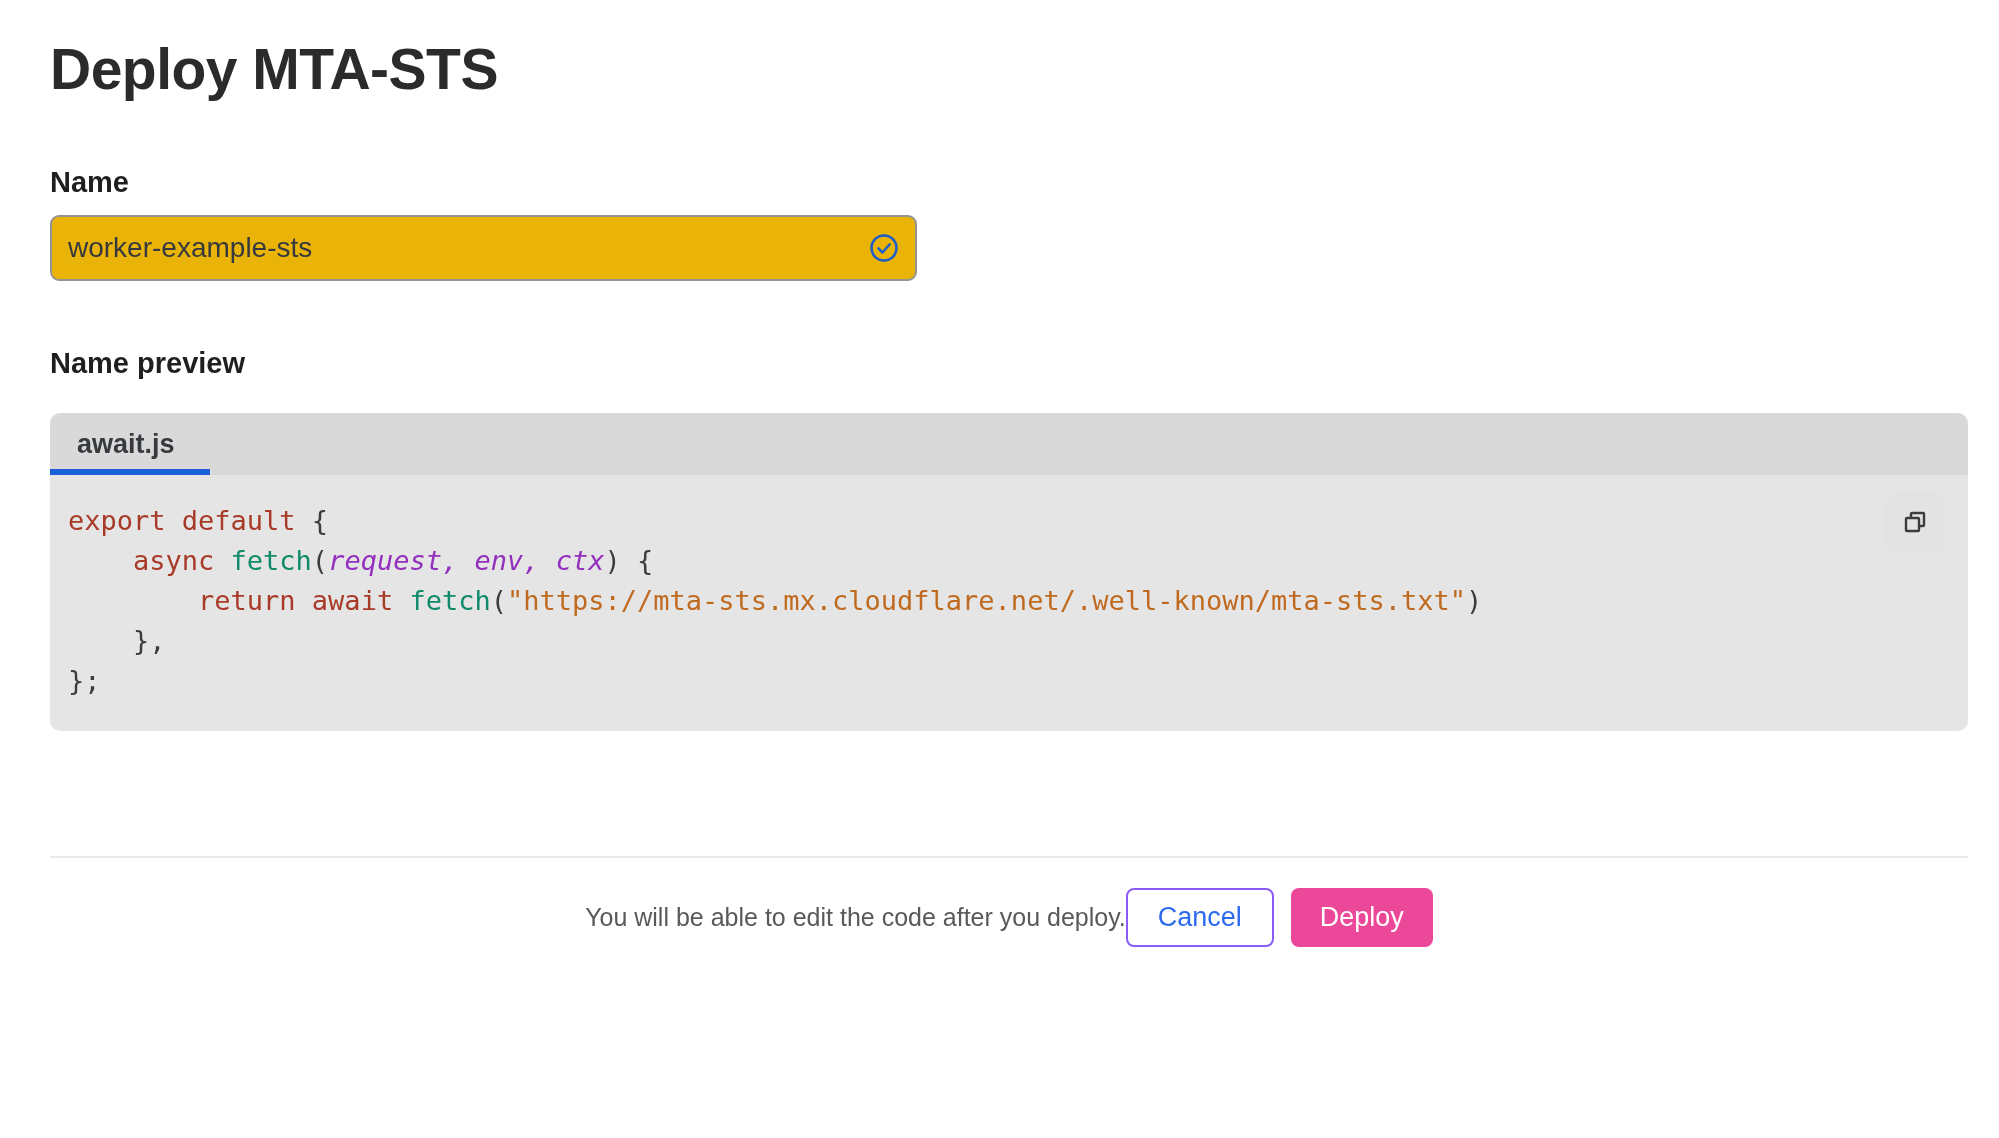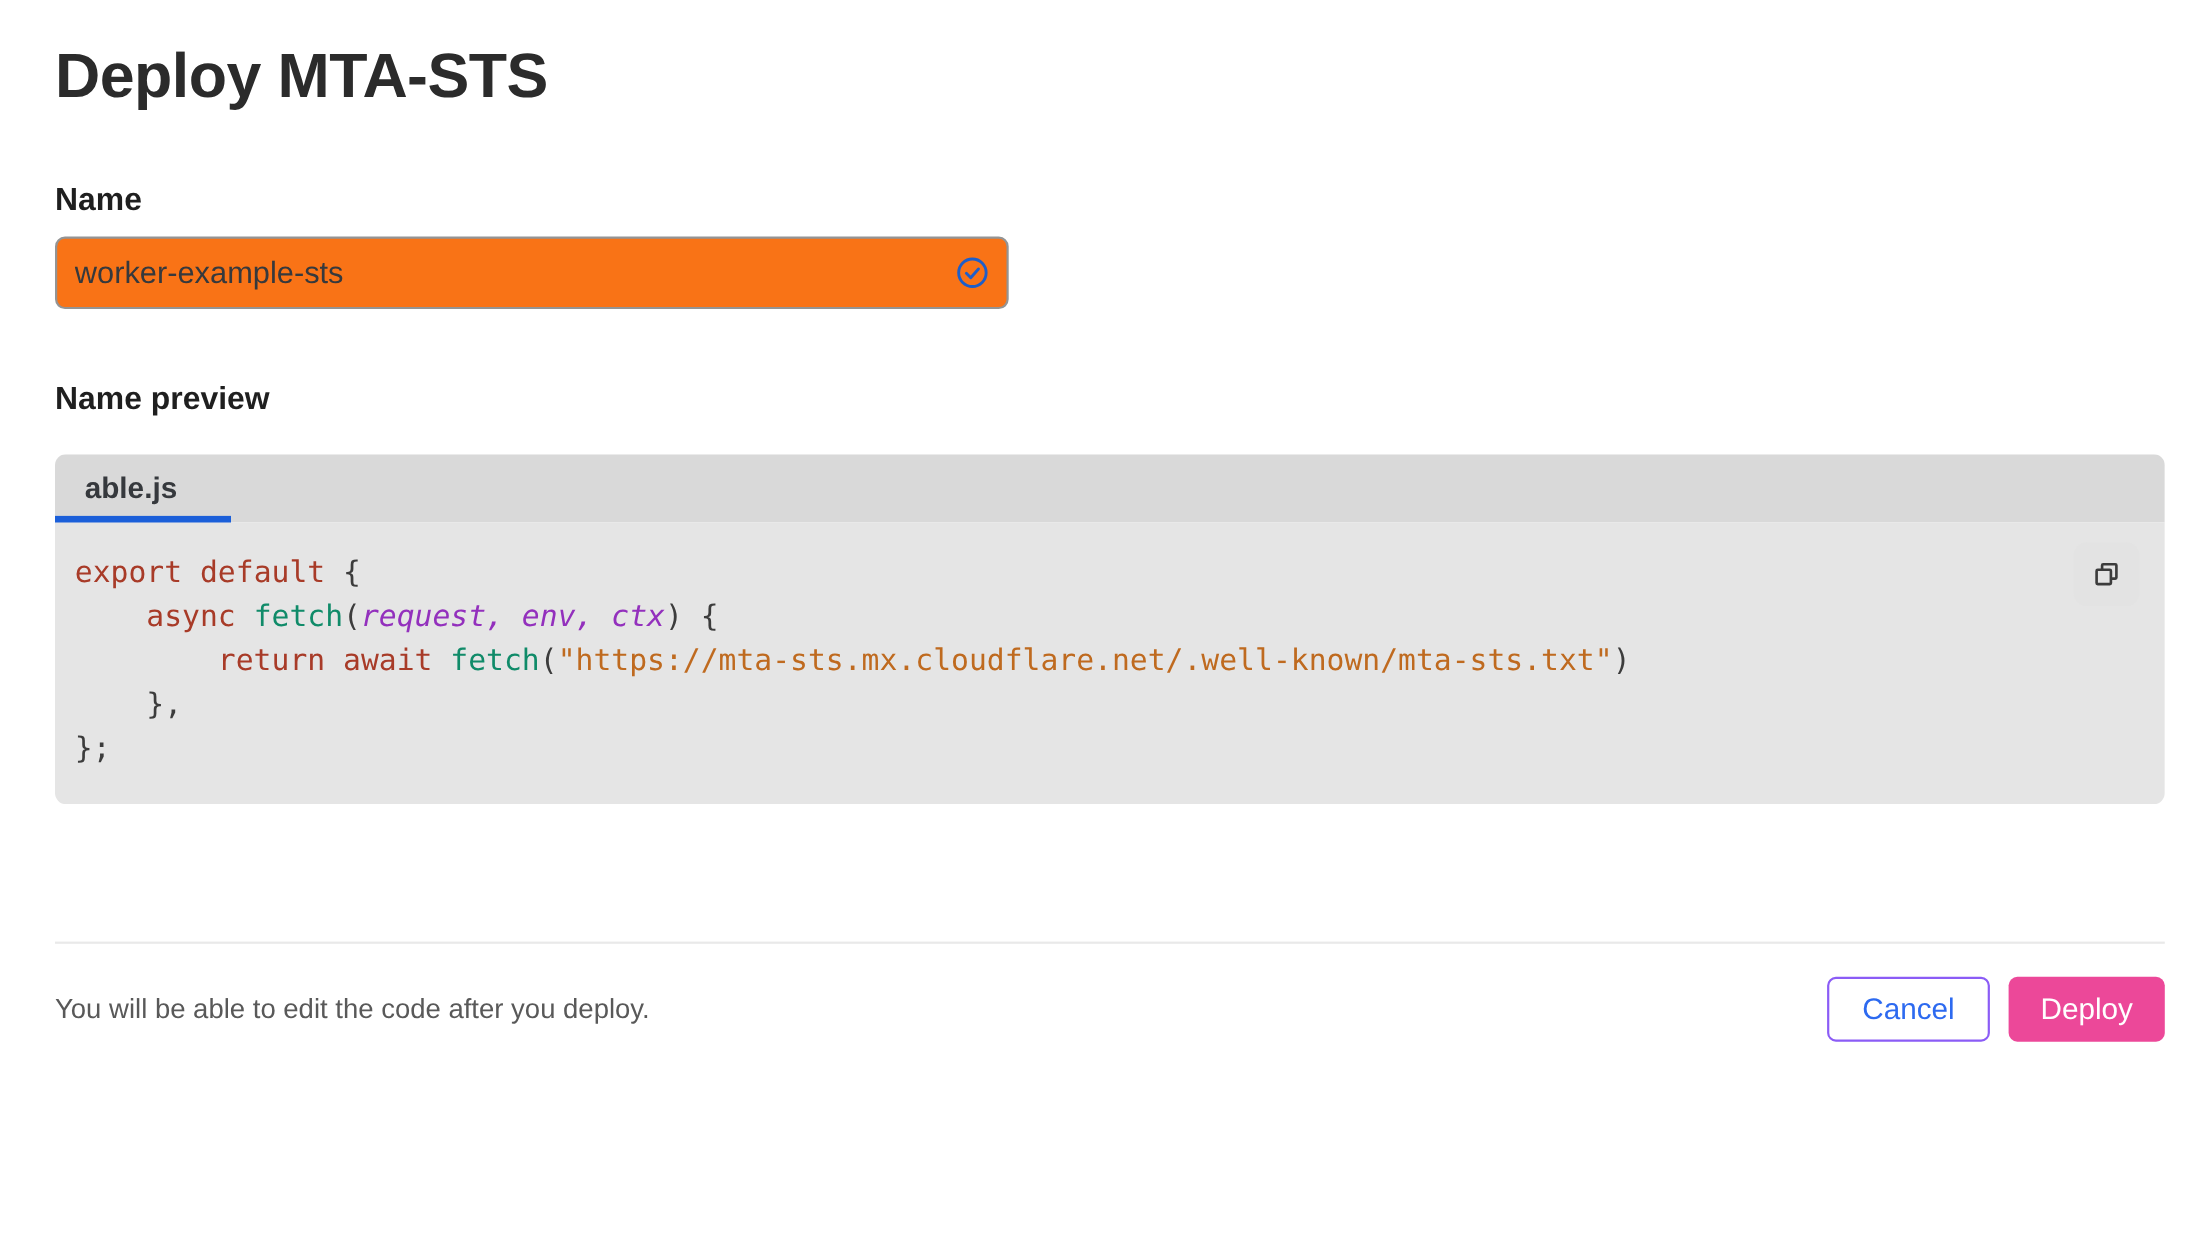--- a/index.html
+++ b/index.html
@@ -45,21 +45,21 @@
   .input-wrap { position: relative; width: 867px; margin-top: 16px; }
   .name-input {
     width: 100%; height: 66px;
     border: 2px solid #949494;
     border-radius: 9px;
     font-size: 28px;
     color: #36393d;
     padding: 0 62px 0 16px;
     font-family: "Liberation Sans", sans-serif;
     outline: none;
-    background: #f97316;
+    background: #eab308;
   }
   .valid-icon {
     position: absolute; right: 18px; top: 50%;
     transform: translateY(-50%);
     width: 30px; height: 30px;
     display: flex; align-items: center; justify-content: center;
   }
 
   .section-label {
     margin-top: 66px;
@@ -125,21 +125,21 @@
   }
 
   .divider {
     margin-top: 125px;
     border-top: 2px solid #e9e9e9;
     height: 0;
   }
 
   .footer-row {
     display: flex;
-    justify-content: space-between;
+    justify-content: center;
     align-items: center;
     margin-top: 30px;
   }
   .footer-note { font-size: 25px; color: #595959; }
   .btn {
     height: 59px;
     border-radius: 8px;
     font-size: 27px;
     font-family: "Liberation Sans", sans-serif;
     cursor: pointer;
@@ -178,21 +178,21 @@
         <path d="M9.5 15.5 L13.5 19.5 L20.5 11.5" stroke="#1d5ec9" stroke-width="2.6" fill="none" stroke-linecap="round" stroke-linejoin="round"></path>
       </svg>
     </span>
   </div>
 
   <div class="section-label">Name preview</div>
 
   <div class="code-panel">
     <div class="tab-bar">
       <div class="tab">
-        <span>able.js</span>
+        <span>await.js</span>
       </div>
     </div>
     <div class="code-area"><div class="code-line"><span class="tok-kw">export</span><span class="tok-pl"> </span><span class="tok-kw">default</span><span class="tok-pl"> {</span></div><div class="code-line"><span class="tok-pl">    </span><span class="tok-kw">async</span><span class="tok-pl"> </span><span class="tok-fn">fetch</span><span class="tok-pl">(</span><span class="tok-param">request, env, ctx</span><span class="tok-pl">) {</span></div><div class="code-line"><span class="tok-pl">        </span><span class="tok-kw">return</span><span class="tok-pl"> </span><span class="tok-kw">await</span><span class="tok-pl"> </span><span class="tok-fn">fetch</span><span class="tok-pl">(</span><span class="tok-str">"https://mta-sts.mx.cloudflare.net/.well-known/mta-sts.txt"</span><span class="tok-pl">)</span></div><div class="code-line"><span class="tok-pl">    },</span></div><div class="code-line"><span class="tok-pl">};</span></div></div>
     <button class="copy-btn">
       <span style="display:flex;">
         <svg width="26" height="26" viewBox="0 0 26 26" fill="none">
           <rect x="4" y="9" width="13" height="13" rx="1" stroke="#3c3c3c" stroke-width="2.4" stroke-linejoin="round"></rect>
           <path d="M9 9 V5 a1 1 0 0 1 1 -1 H21 a1 1 0 0 1 1 1 V16 a1 1 0 0 1 -1 1 H17" stroke="#3c3c3c" stroke-width="2.4" fill="none" stroke-linejoin="round"></path>
         </svg>
       </span>

